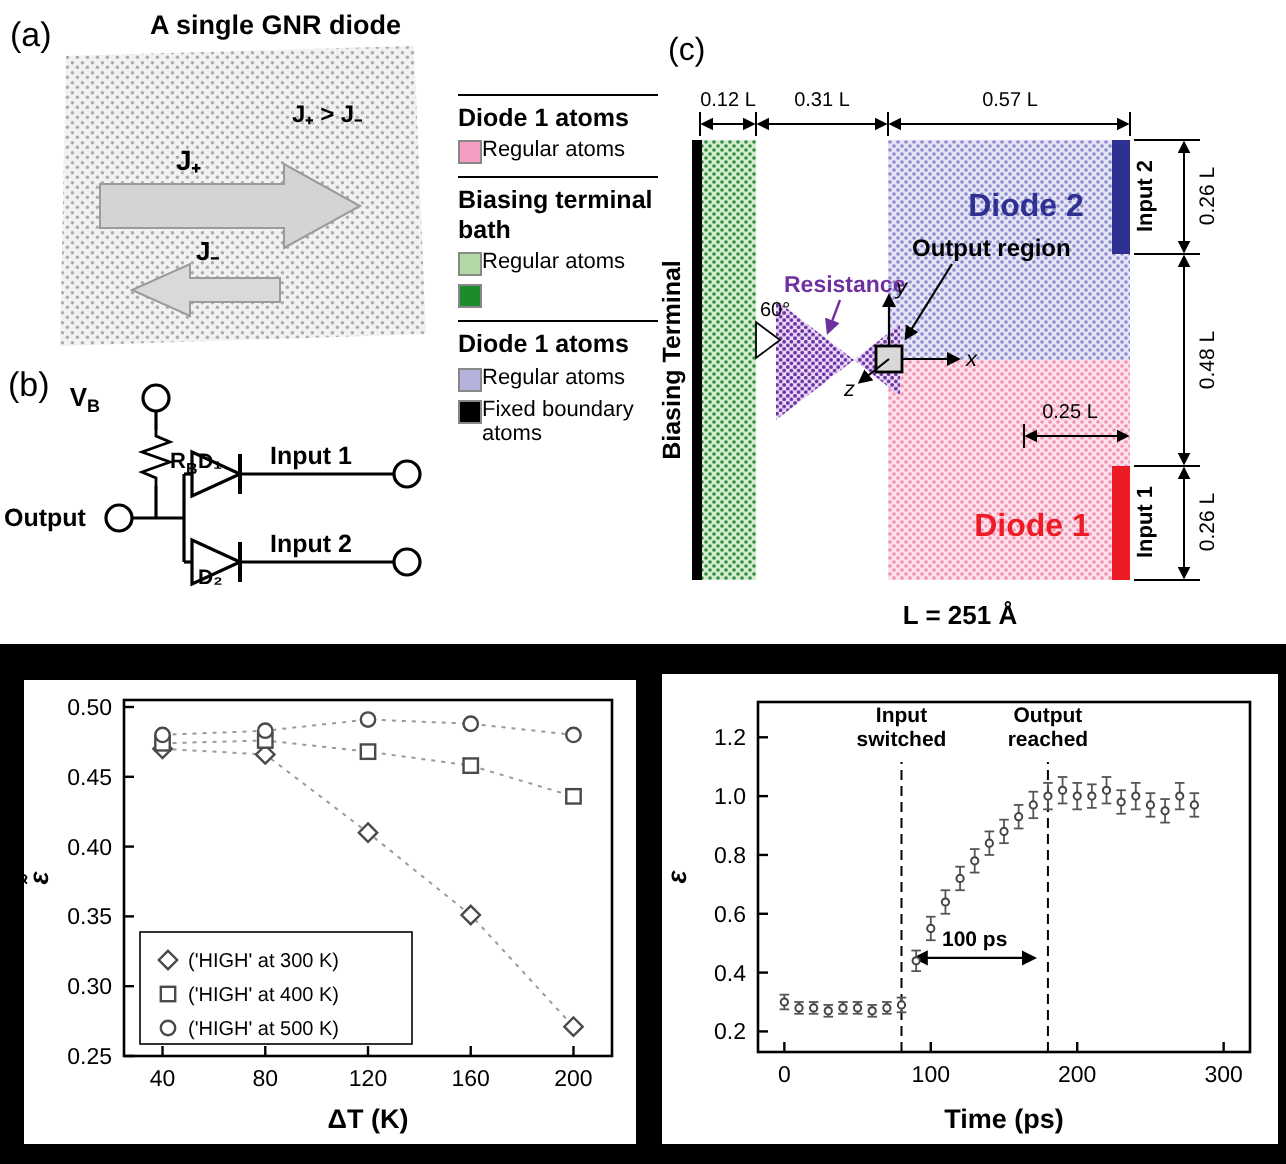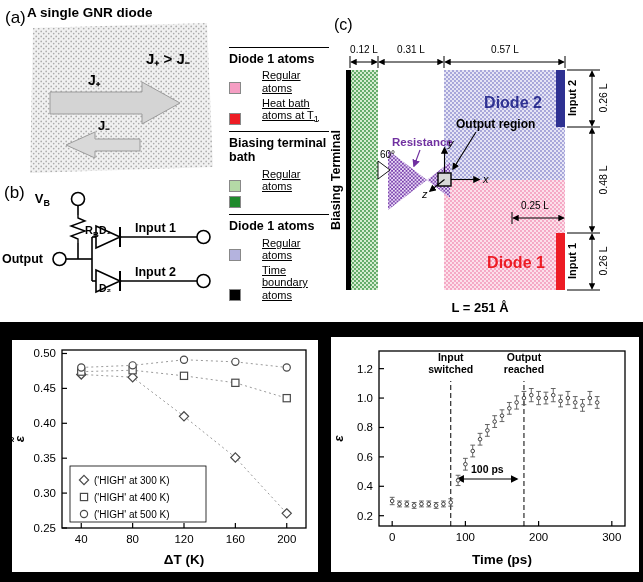--- a/index.html
+++ b/index.html
@@ -1,28 +1,28 @@
 <!DOCTYPE html>
 <html><head>
 <meta charset="utf-8">
 <style>
   *{margin:0;padding:0;box-sizing:border-box;}
   html,body{width:643px;height:582px;}
   body{position:relative;background:#000;font-family:"Liberation Sans",sans-serif;color:#000;overflow:hidden;}
   .abs{position:absolute;}
   .top{position:absolute;left:0;top:0;width:643px;height:322px;background:#fff;}
   .pa-label{font-size:17px;}
-  .pa-title{font-size:13.5px;font-weight:bold;}
-  .bold15{font-size:15px;font-weight:bold;}
+  .pa-title{font-size:13.5px;font-weight:bold;margin-left:48px;}
+  .bold15{font-size:12px;font-weight:bold;}
   .bold14{font-size:14px;font-weight:bold;}
   .bold13{font-size:13px;font-weight:bold;}
   .legend-col{display:flex;flex-direction:column;}
   .lg-rule{border-top:1.5px solid #000;margin:3px 0 4px;}
   .lg-head{font-size:12.5px;font-weight:bold;line-height:1.15;margin-bottom:3px;}
-  .lg-item{display:flex;gap:21px;margin-bottom:3px;align-items:flex-end;text-decoration:underline;}
+  .lg-item{display:flex;gap:0;margin-bottom:3px;align-items:flex-start;}
   .lg-sw{width:12px;height:12px;flex:0 0 12px;margin-top:1px;border:0.5px solid #888;display:inline-block;}
   .lg-lb{font-size:11px;line-height:1.12;width:84px;display:inline-block;}
   .chartbox{position:absolute;background:#fff;}
   svg{font-family:"Liberation Sans",sans-serif;display:block;}
   .tk{font-size:11.5px;fill:#000;}
   .axlab{font-size:13.5px;font-weight:bold;fill:#000;}
   .ital{font-style:italic;}
   .lgt{font-size:10px;fill:#000;}
   .ann{font-size:10.5px;font-weight:bold;fill:#000;}
 </style>
@@ -79,42 +79,38 @@
     <text x="135" y="91" font-size="12.5" font-weight="bold">Input 2</text>
   </svg>
 
   <div class="abs legend-col" style="left:229px;top:44px;width:100px">
       <div class="lg-rule"></div>
       <div class="lg-head">Diode 1 atoms</div>
       <div class="lg-item">
         <span class="lg-sw" style="background: rgb(245, 158, 195);"></span>
         <span class="lg-lb">Regular atoms</span>
       </div>
-      <div class="lg-item">
-        <span class="lg-sw" style="background: rgb(237, 28, 36);"></span>
-        <span class="lg-lb">Heat bath atoms at T<sub>1</sub></span>
-      </div>
       <div class="lg-rule"></div>
       <div class="lg-head">Biasing terminal bath</div>
       <div class="lg-item">
         <span class="lg-sw" style="background: rgb(180, 217, 166);"></span>
         <span class="lg-lb">Regular atoms</span>
       </div>
       <div class="lg-item">
         <span class="lg-sw" style="background: rgb(31, 138, 44);"></span>
       </div>
       <div class="lg-rule"></div>
       <div class="lg-head">Diode 1 atoms</div>
       <div class="lg-item">
         <span class="lg-sw" style="background: rgb(180, 179, 222);"></span>
         <span class="lg-lb">Regular atoms</span>
       </div>
       <div class="lg-item">
         <span class="lg-sw" style="background: rgb(0, 0, 0);"></span>
-        <span class="lg-lb">Time boundary atoms</span>
+        <span class="lg-lb">Fixed boundary atoms</span>
       </div>
     </div>
 
   <svg class="abs" style="left:330px;top:8px" width="313" height="312" viewBox="0 0 313 312">
     <defs>
       <pattern id="pat-green" width="4" height="4" patternUnits="userSpaceOnUse">
         <rect width="4" height="4" fill="#d6ecd1"></rect>
         <circle cx="1" cy="1" r="0.9" fill="#2f8f3a"></circle>
           <circle cx="3" cy="3" r="0.9" fill="#2f8f3a"></circle>
       </pattern>

